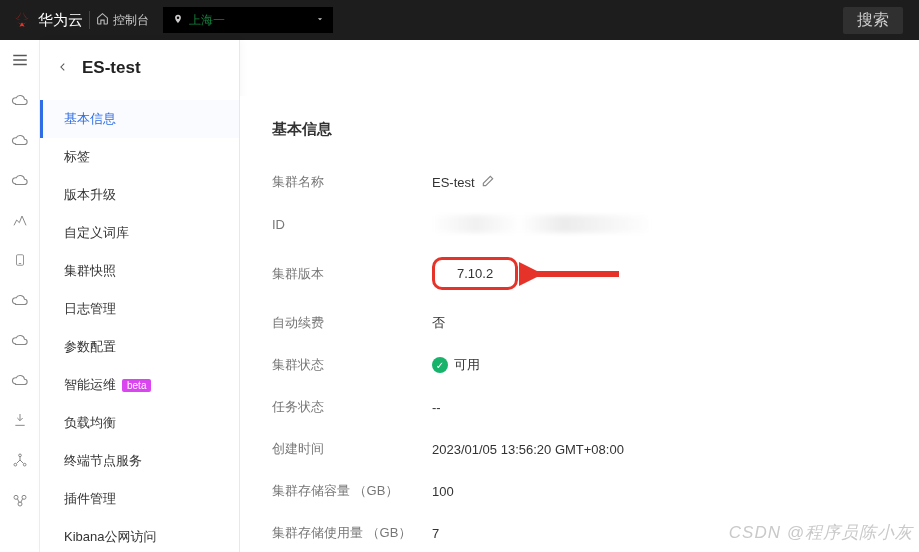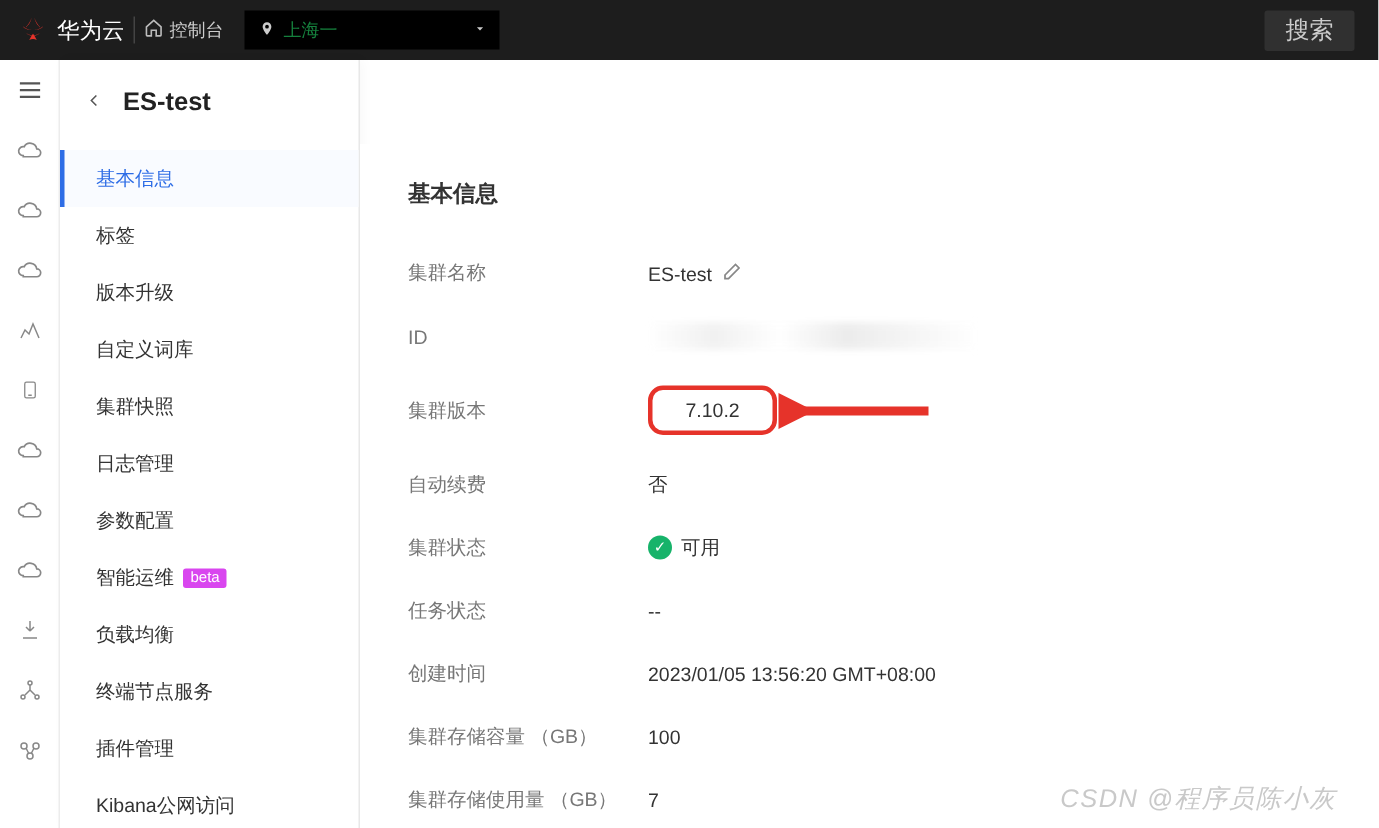--- a/index.html
+++ b/index.html
@@ -85,21 +85,21 @@
   .id-blur { display:inline-block; width:220px; height:18px; background:linear-gradient(90deg,#fff,#e8e8e8 20%,#fff 40%,#e0e0e0 60%,#fff); filter:blur(2px); opacity:.6;}
   .version-box {
     border:3px solid #e6332a;
     border-radius:10px;
     padding:6px 22px;
     position:relative;
   }
   .arrow-svg { position:absolute; left:100%; top:50%; transform:translateY(-50%); margin-left:4px; }
   .status-dot { display:inline-flex; align-items:center; justify-content:center; width:16px; height:16px; border-radius:50%; background:#17b36a; color:#fff; font-size:10px;}
   .watermark {
-    position:absolute; right:28px; bottom:8px;
+    position:absolute; right:6px; bottom:8px;
     color:#c9c9c9; font-size:17px; letter-spacing:1px;
     font-style:italic;
     pointer-events:none;
   }
 </style>
 </head>
 <body>
 
 <div class="topbar">
   <div class="brand">

